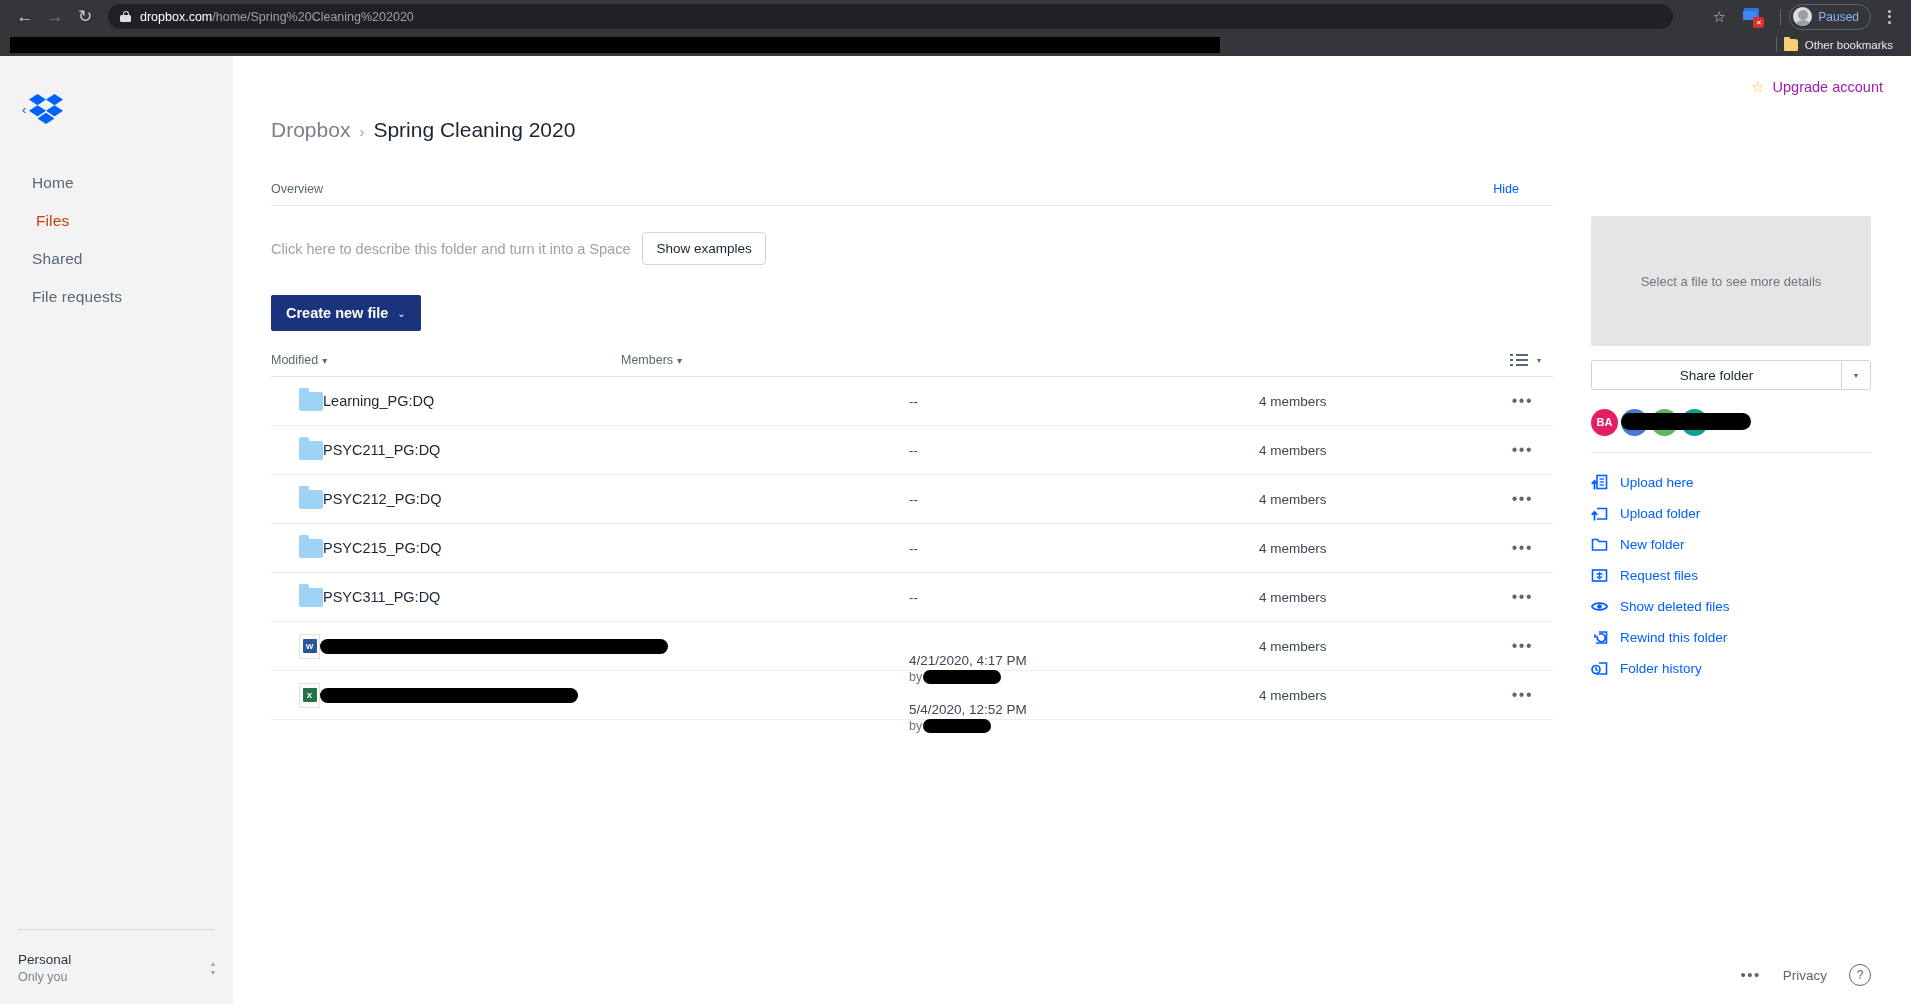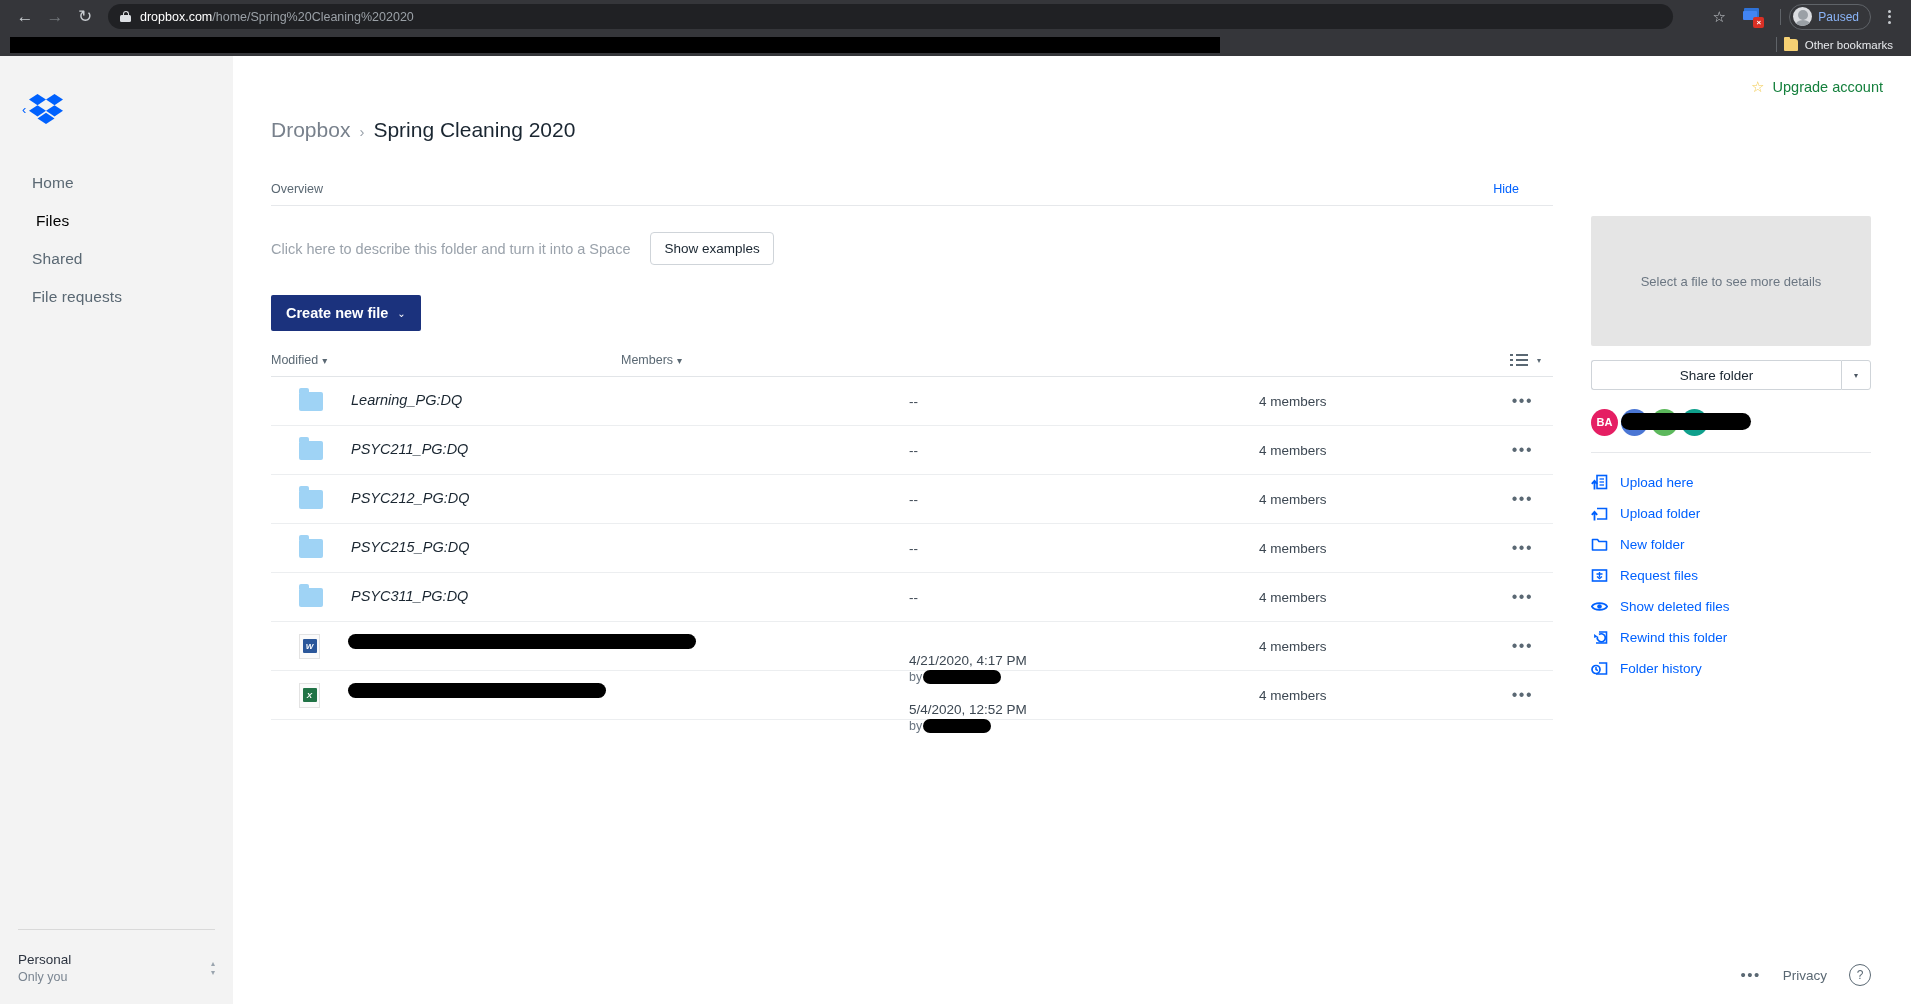--- a/index.html
+++ b/index.html
@@ -68,41 +68,41 @@
     display: flex; flex-direction: column; position: relative;
   }
   .logo-row { display: flex; align-items: center; padding: 38px 0 0 22px; }
   .collapse-chev { color: #0061fe; font-size: 13px; margin-right: 3px; line-height: 1; }
   .dbx-logo { width: 34px; height: 30px; }
   .nav { margin-top: 40px; display: flex; flex-direction: column; }
   .nav-item {
     padding: 10px 0 10px 32px; font-size: 15.5px; color: #5a6873;
     letter-spacing: .1px;
   }
-  .nav-item.active { color: #000000; padding-left: 36px; }
+  .nav-item.active { color: #c2410c; padding-left: 36px; }
   .sidebar-foot { margin-top: auto; padding: 0 18px 20px 18px; }
   .sb-divider { height: 1px; background: #d9d9d9; margin-bottom: 22px; }
   .acct-row { display: flex; align-items: center; }
   .acct-main { display: flex; flex-direction: column; gap: 3px; }
   .acct-name { font-size: 13.5px; color: #2d3440; }
   .acct-sub { font-size: 12.5px; color: #7a8591; }
   .acct-chevs { margin-left: auto; display: flex; flex-direction: column; gap: 3px; color: #9aa4ae; font-size: 8px; line-height: 6px; }
 
   
   .main { flex: 1; position: relative; padding: 0 0 0 0; overflow: hidden; }
   .topbar { display: flex; align-items: flex-start; padding: 22px 28px 0 38px; }
   .crumb-wrap { display: flex; align-items: baseline; padding-top: 40px; }
   .crumb-root { font-size: 21px; color: #78818c; }
   .crumb-sep { font-size: 15px; color: #9aa2ab; margin: 0 9px; }
   .crumb-cur { font-size: 21px; color: #1a2631; }
 
   .top-right { margin-left: auto; display: flex; flex-direction: column; align-items: flex-end; }
   .upgrade-row { display: flex; align-items: center; gap: 8px; }
   .star-gold { color: #f2c94c; font-size: 15px; }
-  .upgrade-link { color: #15803d; font-size: 14.5px; }
+  .upgrade-link { color: #a21caf; font-size: 14.5px; }
   .search-row { display: flex; align-items: center; gap: 18px; margin-top: 14px; }
   .searchbox {
     width: 248px; height: 30px; border: 1px solid #d8dce0; border-radius: 16px;
     display: flex; align-items: center; padding: 0 12px; gap: 8px; background: #fff;
   }
   .mag { width: 12px; height: 12px; border: 1.6px solid #5a6873; border-radius: 50%; position: relative; flex: 0 0 auto; }
   .mag::after { content: ""; position: absolute; right: -4px; bottom: -3px; width: 5.5px; height: 1.6px; background: #5a6873; transform: rotate(45deg); }
   .folder-chip { width: 19px; height: 15px; background: #a3d3f5; border-radius: 2px; position: relative; flex: 0 0 auto; }
   .folder-chip::before { content: ""; position: absolute; top: -3px; left: 0; width: 8px; height: 3.5px; background: #a3d3f5; border-radius: 2px 2px 0 0; }
   .search-ph { color: #6b7682; font-size: 13.5px; }
@@ -116,21 +116,21 @@
   }
 
   
   .content { padding: 0 0 0 38px; width: 1340px; }
   .overview-head {
     display: flex; align-items: center; border-bottom: 1px solid #e6e8eb;
     padding: 0 34px 9px 0; margin-top: 40px; width: 1282px;
   }
   .overview-label { font-size: 12.5px; color: #5a6873; }
   .hide-link { margin-left: auto; color: #0061fe; font-size: 12.5px; }
-  .describe-row { display: flex; align-items: center; gap: 20px; margin-top: 26px; }
+  .describe-row { display: flex; align-items: center; gap: 12px; margin-top: 26px; }
   .describe-text { color: #9aa2ab; font-size: 14.5px; }
   .show-examples {
     border: 1px solid #cfd4d9; border-radius: 4px; background: #fff;
     padding: 8px 13px; font-size: 13.5px; color: #1a2631;
   }
   .create-btn {
     margin-top: 30px; background: #1b327d; color: #fff;
     display: inline-flex; align-items: center; gap: 9px;
     padding: 10px 15px; font-size: 14.5px; font-weight: bold; border-radius: 2px;
   }
@@ -151,21 +151,21 @@
   .list-ico .ln { display: flex; align-items: center; gap: 3px; }
   .list-ico .dot { width: 2.5px; height: 2.5px; background: #5a6873; }
   .list-ico .bar { width: 12px; height: 2.5px; background: #5a6873; }
   .caret-sm { font-size: 8px; color: #5a6873; }
 
   .row {
     display: flex; align-items: center; height: 49px;
     border-bottom: 1px solid #eceef0; font-size: 14.5px; color: #1a2631;
   }
   .row.tall { height: 49px; }
-  .cell-name { width: 638px; display: flex; align-items: flex-start; gap: 28px; padding-left: 28px; font-style: italic; }
+  .cell-name { width: 638px; display: flex; align-items: center; padding-left: 28px; }
   .cell-mod { width: 350px; font-size: 13.5px; color: #3c4752; }
   .cell-mem { width: 230px; font-size: 13.5px; color: #3c4752; }
   .cell-act { flex: 1; display: flex; justify-content: flex-end; padding-right: 20px; }
 
   .folder-ico { width: 24px; height: 19px; background: #9fd3f5; border-radius: 2px; position: relative; flex: 0 0 auto; }
   .folder-ico::before { content: ""; position: absolute; top: -4px; left: 0; width: 10px; height: 5px; background: #9fd3f5; border-radius: 2px 2px 0 0; }
 
   .doc-ico { width: 21px; height: 25px; background: #fbfbfb; border: 1px solid #e3e3e3; position: relative; flex: 0 0 auto; display: flex; align-items: center; justify-content: center; }
   .doc-glyph { width: 14px; height: 14px; border-radius: 1px; color: #fff; font-size: 8px; font-weight: bold; display: flex; align-items: center; justify-content: center; }
   .word .doc-glyph { background: #2b579a; }

